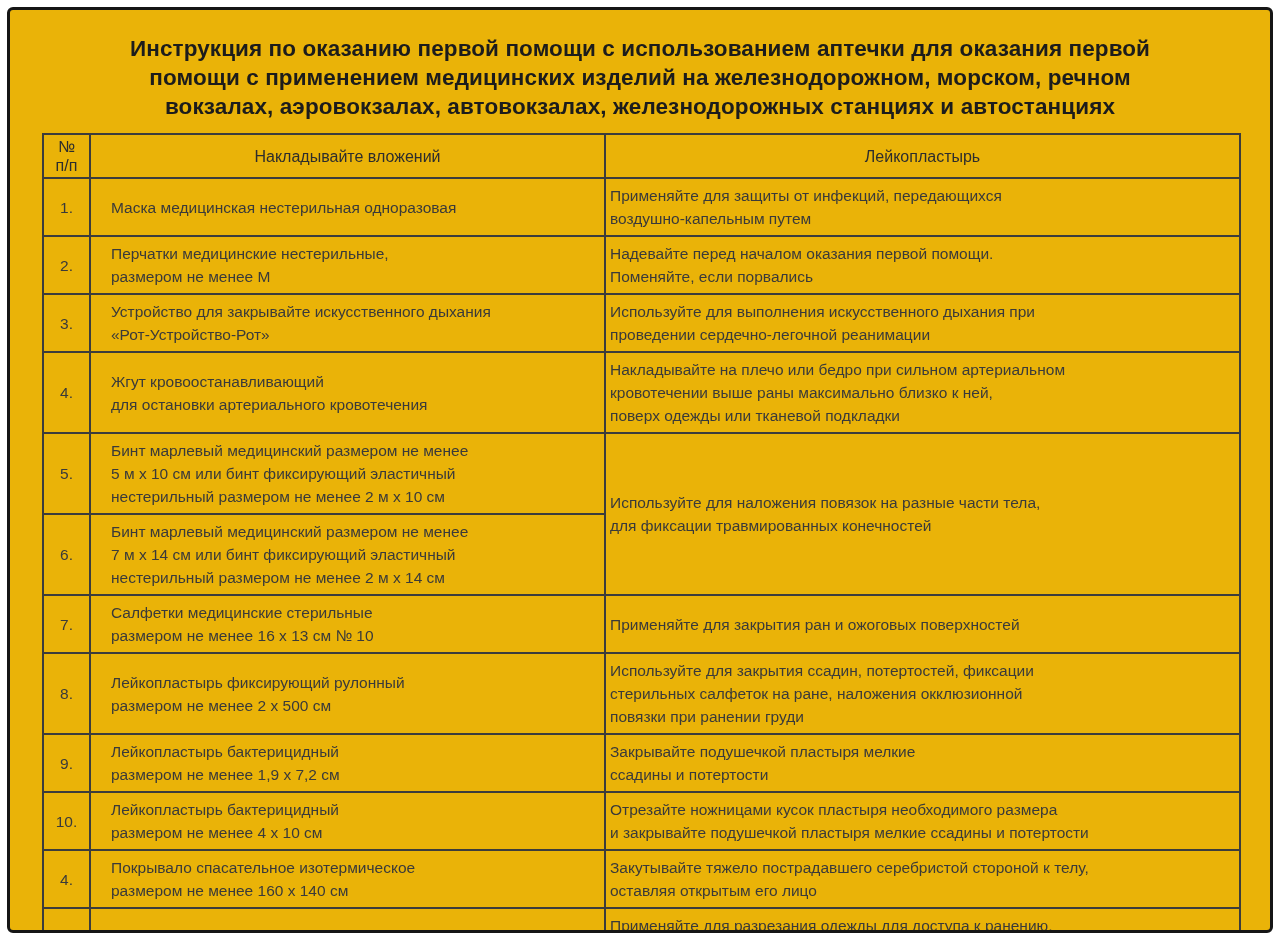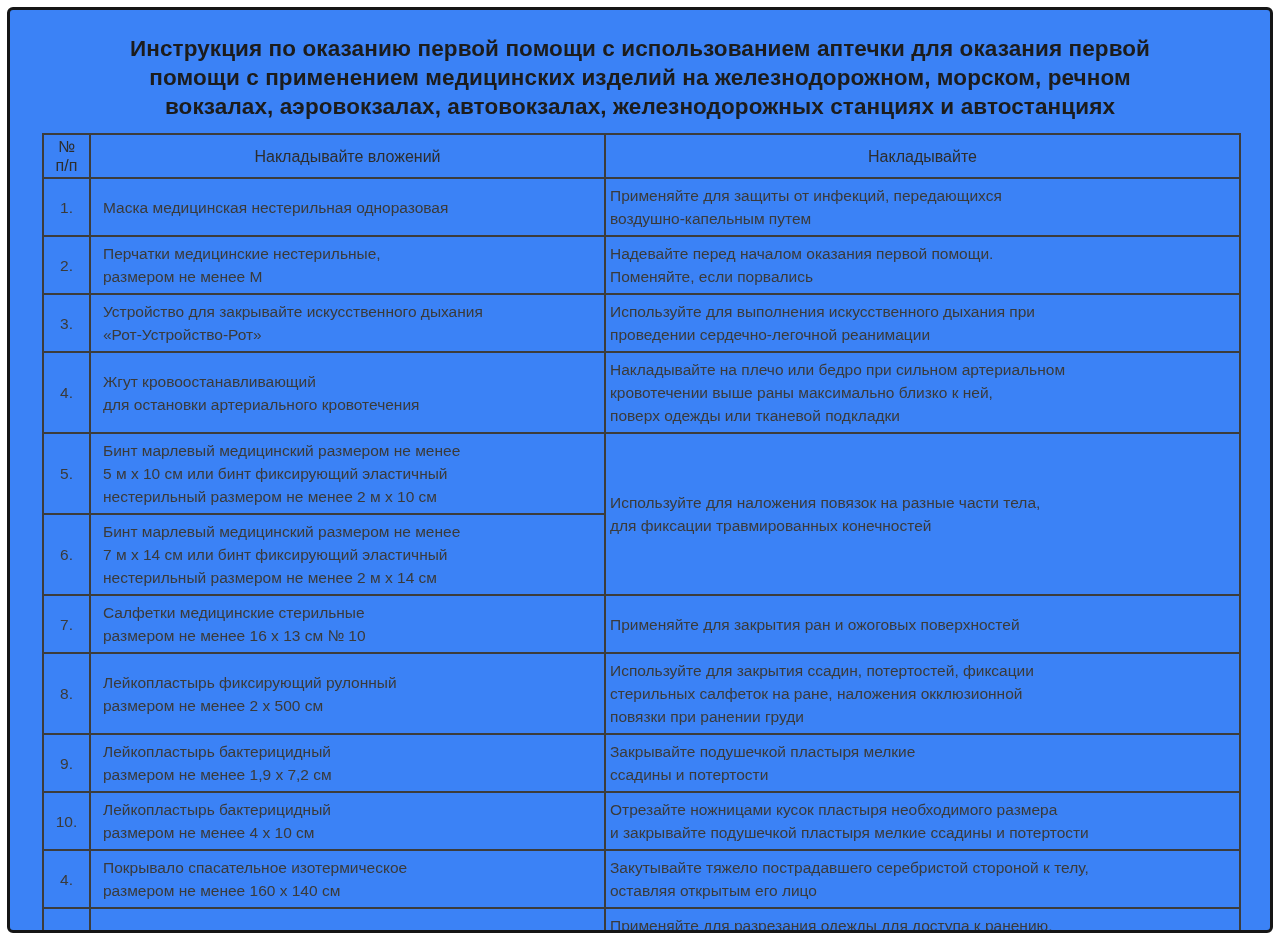--- a/index.html
+++ b/index.html
@@ -12,21 +12,21 @@
   }
   .page {
     position: absolute;
     left: 7px;
     top: 7px;
     width: 1266px;
     height: 926px;
     box-sizing: border-box;
     border: 3px solid #161616;
     border-radius: 6px;
-    background: #3b82f6;
+    background: #eab308;
     overflow: hidden;
   }
   .title {
     margin: 24px 28px 0 28px;
     text-align: center;
     font-size: 22.5px;
     font-weight: bold;
     line-height: 29px;
     color: #1c1c1c;
     white-space: pre-line;
@@ -58,21 +58,21 @@
     line-height: 19px;
     color: #2d2d2d;
     height: 43px;
     padding: 2px;
   }
   td.num {
     text-align: center;
     font-size: 16px;
     padding: 2px;
   }
-  td.name { padding: 5px 10px 5px 12px; }
+  td.name { padding: 5px 10px 5px 20px; }
   td.use  { padding: 5px 10px 5px 4px; }
   tr.h48 { height: 48px; }
   tr.h52 { height: 52px; }
   tr.h55 { height: 55px; }
   tr.h62 { height: 62px; }
   tr.h65 { height: 65px; }
   tr.h66 { height: 66px; }
   tr.h70 { height: 70px; }
   tr.h80 { height: 80px; }
 </style>
@@ -89,21 +89,21 @@
     <colgroup>
       <col class="c-num">
         <col class="c-name">
         <col class="c-use">
     </colgroup>
     <thead>
       <tr>
         <th>№
 п/п</th>
         <th>Накладывайте вложений</th>
-        <th>Накладывайте</th>
+        <th>Лейкопластырь</th>
       </tr>
     </thead>
     <tbody>
       <tr class="h48">
         <td class="num">1.</td>
         <td class="name">Маска медицинская нестерильная одноразовая</td>
         <td class="use">Применяйте для защиты от инфекций, передающихся
 воздушно-капельным путем</td>
       </tr>
       <tr class="h52">

